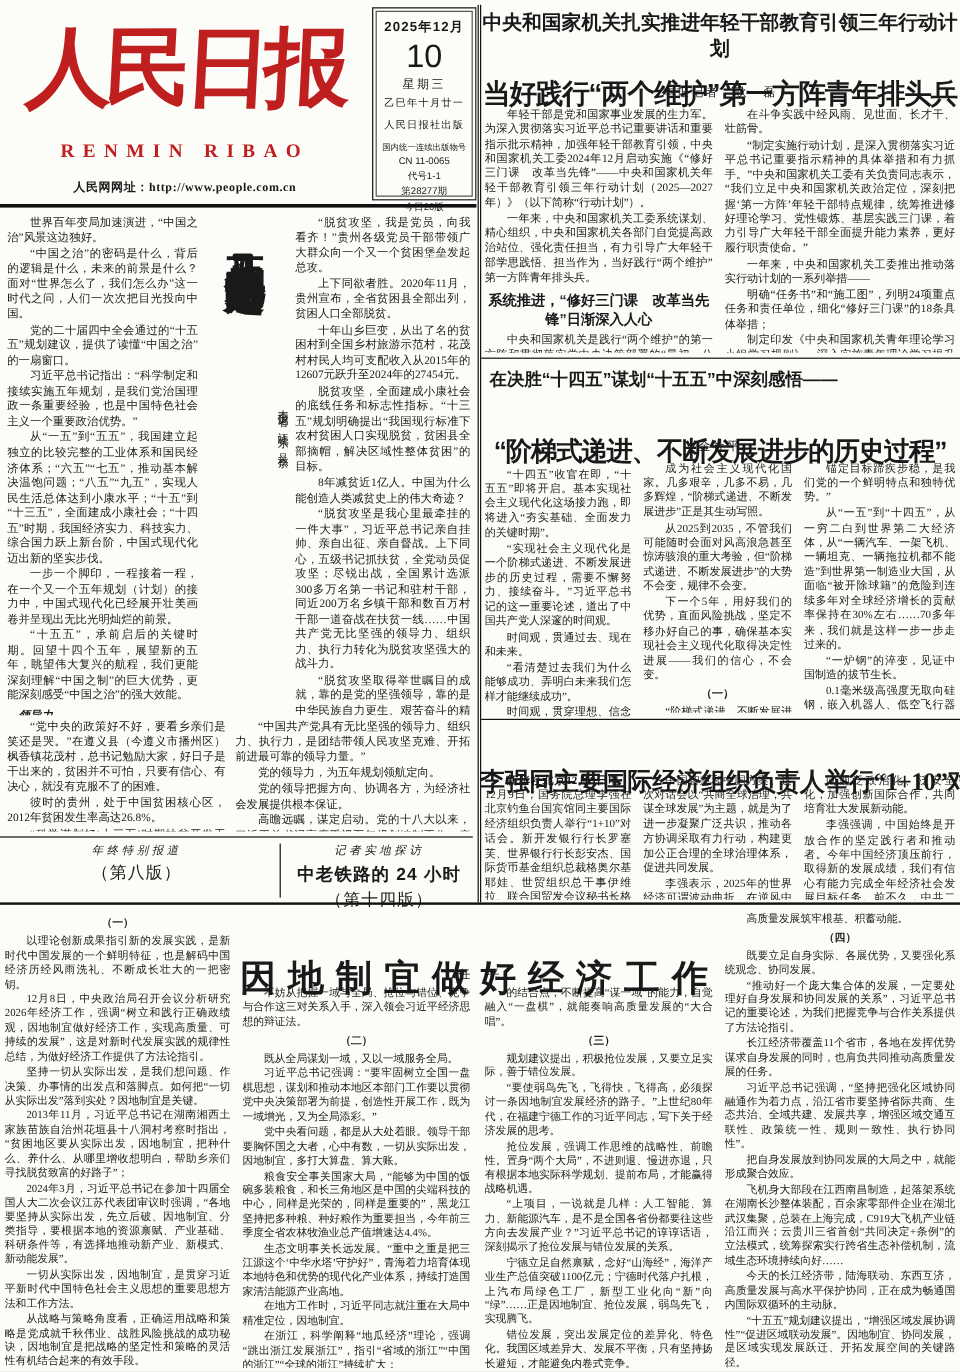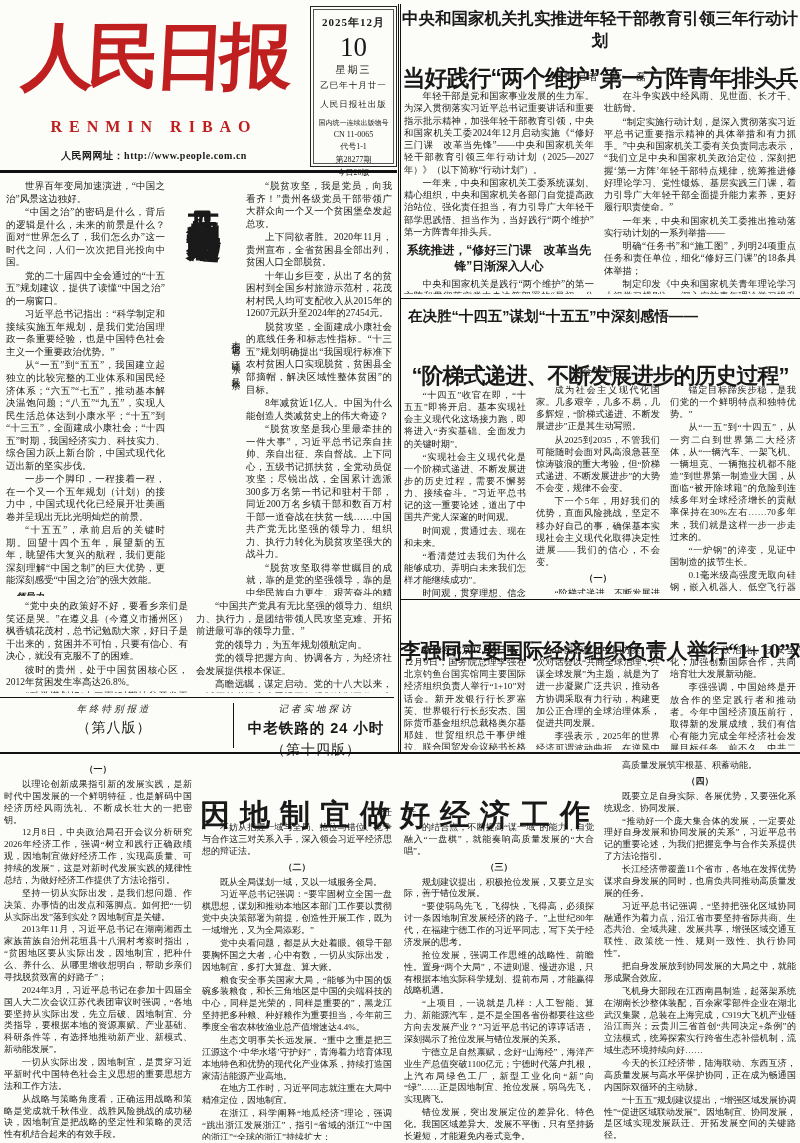--- a/index.html
+++ b/index.html
@@ -55,21 +55,21 @@
 </style>
 </head>
 <body>
 
 <div class="page">
 
   <div class="abs mh-title" style="left:0;top:2px;width:308px;">人民日报</div>
   <div class="abs mh-roman" style="left:0;top:118px;width:308px;">RENMIN RIBAO</div>
   <div class="abs mh-url" style="left:0;top:149px;width:308px;">人民网网址：http://www.people.com.cn</div>
 
-  <div class="abs datebox" style="left:310px;top:6px;width:87px;height:161px;font-family:Liberation Serif, serif;">
+  <div class="abs datebox" style="left:310px;top:6px;width:87px;height:161px;">
     <div class="db-month">2025年12月</div>
     <div class="db-day">10</div>
     <div class="db-week">星期三</div>
     <div class="db-lunar">乙巳年十月廿一</div>
     <div class="db-pub">人民日报社出版</div>
     <div class="db-issn-l">国内统一连续出版物号</div>
     <div class="db-sm">CN 11-0065</div>
     <div class="db-sm">代号1-1</div>
     <div class="db-sm">第28277期</div>
     <div class="db-sm">今日20版</div>

